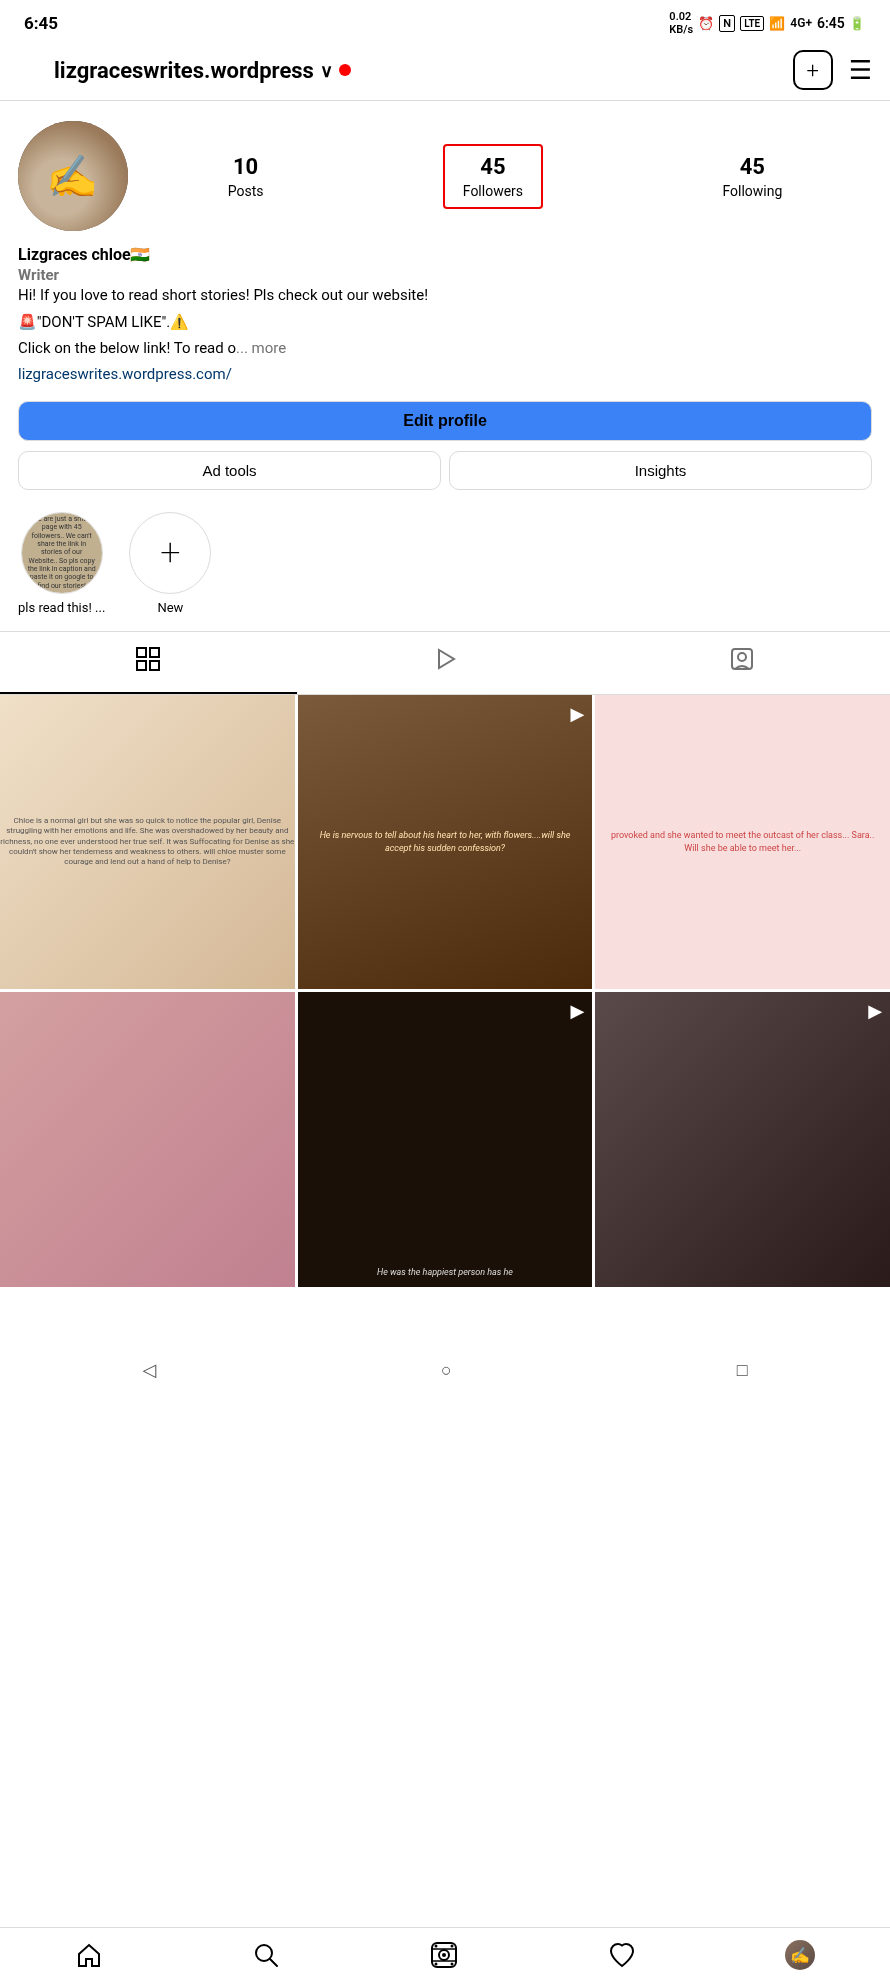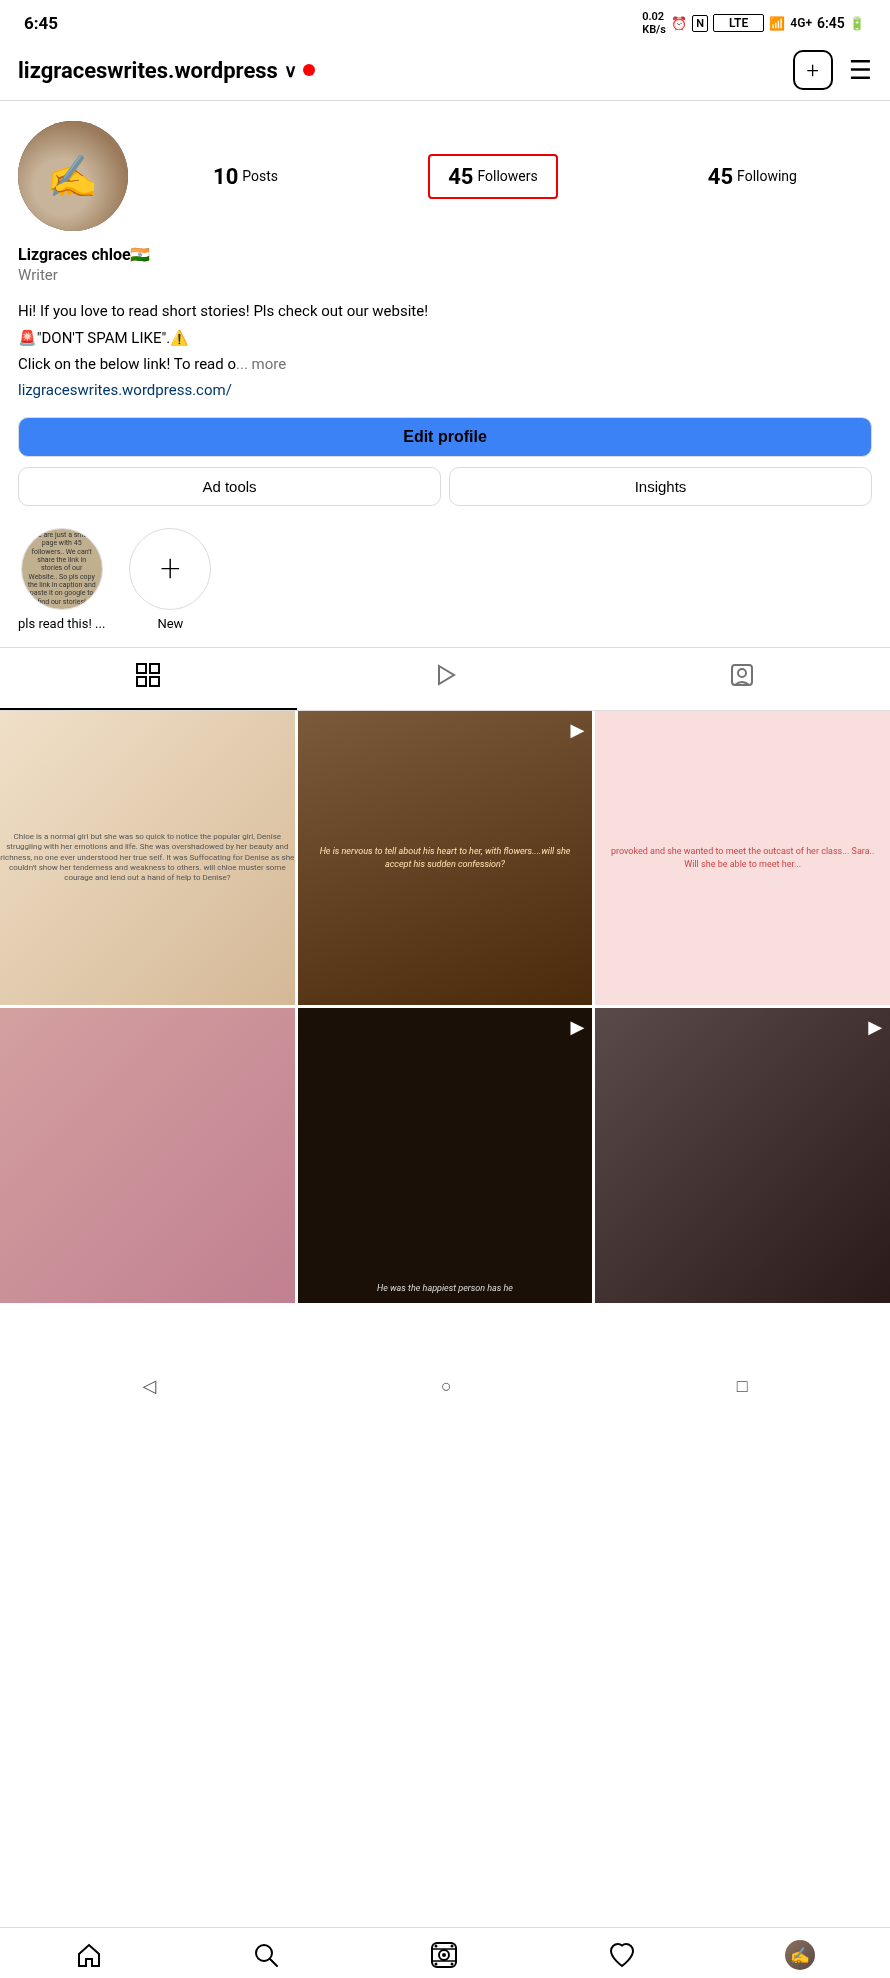--- a/index.html
+++ b/index.html
@@ -34,20 +34,21 @@
       justify-content: space-between;
       padding: 8px 18px 10px;
       border-bottom: 1px solid #dbdbdb;
     }
     .top-nav .username-area {
       display: flex;
       align-items: center;
       gap: 6px;
       font-size: 22px;
       font-weight: 700;
+      margin-left: 36px;
     }
     .top-nav .username-area .chevron { font-size: 18px; }
     .top-nav .username-area .red-dot {
       width: 12px; height: 12px;
       background: red;
       border-radius: 50%;
       display: inline-block;
     }
     .top-nav .nav-icons {
       display: flex;
@@ -98,21 +99,21 @@
     }
 
     .profile-stats {
       flex: 1;
       display: flex;
       justify-content: space-around;
       align-items: center;
     }
     .stat-item {
       display: flex;
-      flex-direction: row;
+      flex-direction: column;
       align-items: center;
       gap: 4px;
       cursor: pointer;
     }
     .stat-number {
       font-size: 22px;
       font-weight: 700;
       color: #000;
     }
     .stat-label {
@@ -130,21 +131,22 @@
       padding: 0 18px 14px;
     }
     .bio-name {
       font-size: 16px;
       font-weight: 700;
       margin-bottom: 2px;
     }
     .bio-category {
       font-size: 15px;
       color: #737373;
-      margin-bottom: 16px;
+      margin-bottom: 0;
+      font-weight: bold;
     }
     .bio-text {
       font-size: 15px;
       color: #000;
       line-height: 1.5;
       margin-bottom: 4px;
     }
     .bio-link {
       font-size: 15px;
       color: #00376b;
@@ -329,21 +331,21 @@
 <body>
 
 <div class="content-wrapper">
 
   <div class="status-bar">
     <span class="time">6:45</span>
     <span class="icons">
       <span style="font-size:11px;">0.02<br>KB/s</span>
       <span>⏰</span>
       <span style="border:1.5px solid #000;padding:1px 3px;border-radius:2px;font-size:11px;">N</span>
-      <span style="border:1.5px solid #000;padding:1px 15px;border-radius:2px;font-size:12px;">LTE</span>
+      <span style="border:1.5px solid #000;padding:1px 3px;border-radius:2px;font-size:10px;">LTE</span>
       <span>📶</span>
       <span style="font-size:12px;">4G+</span>
       <span style="font-size:14px;">6:45</span>
       <span>🔋</span>
     </span>
   </div>
 
   <div class="top-nav">
     <div class="username-area">
       <span>lizgraceswrites.wordpress</span>

